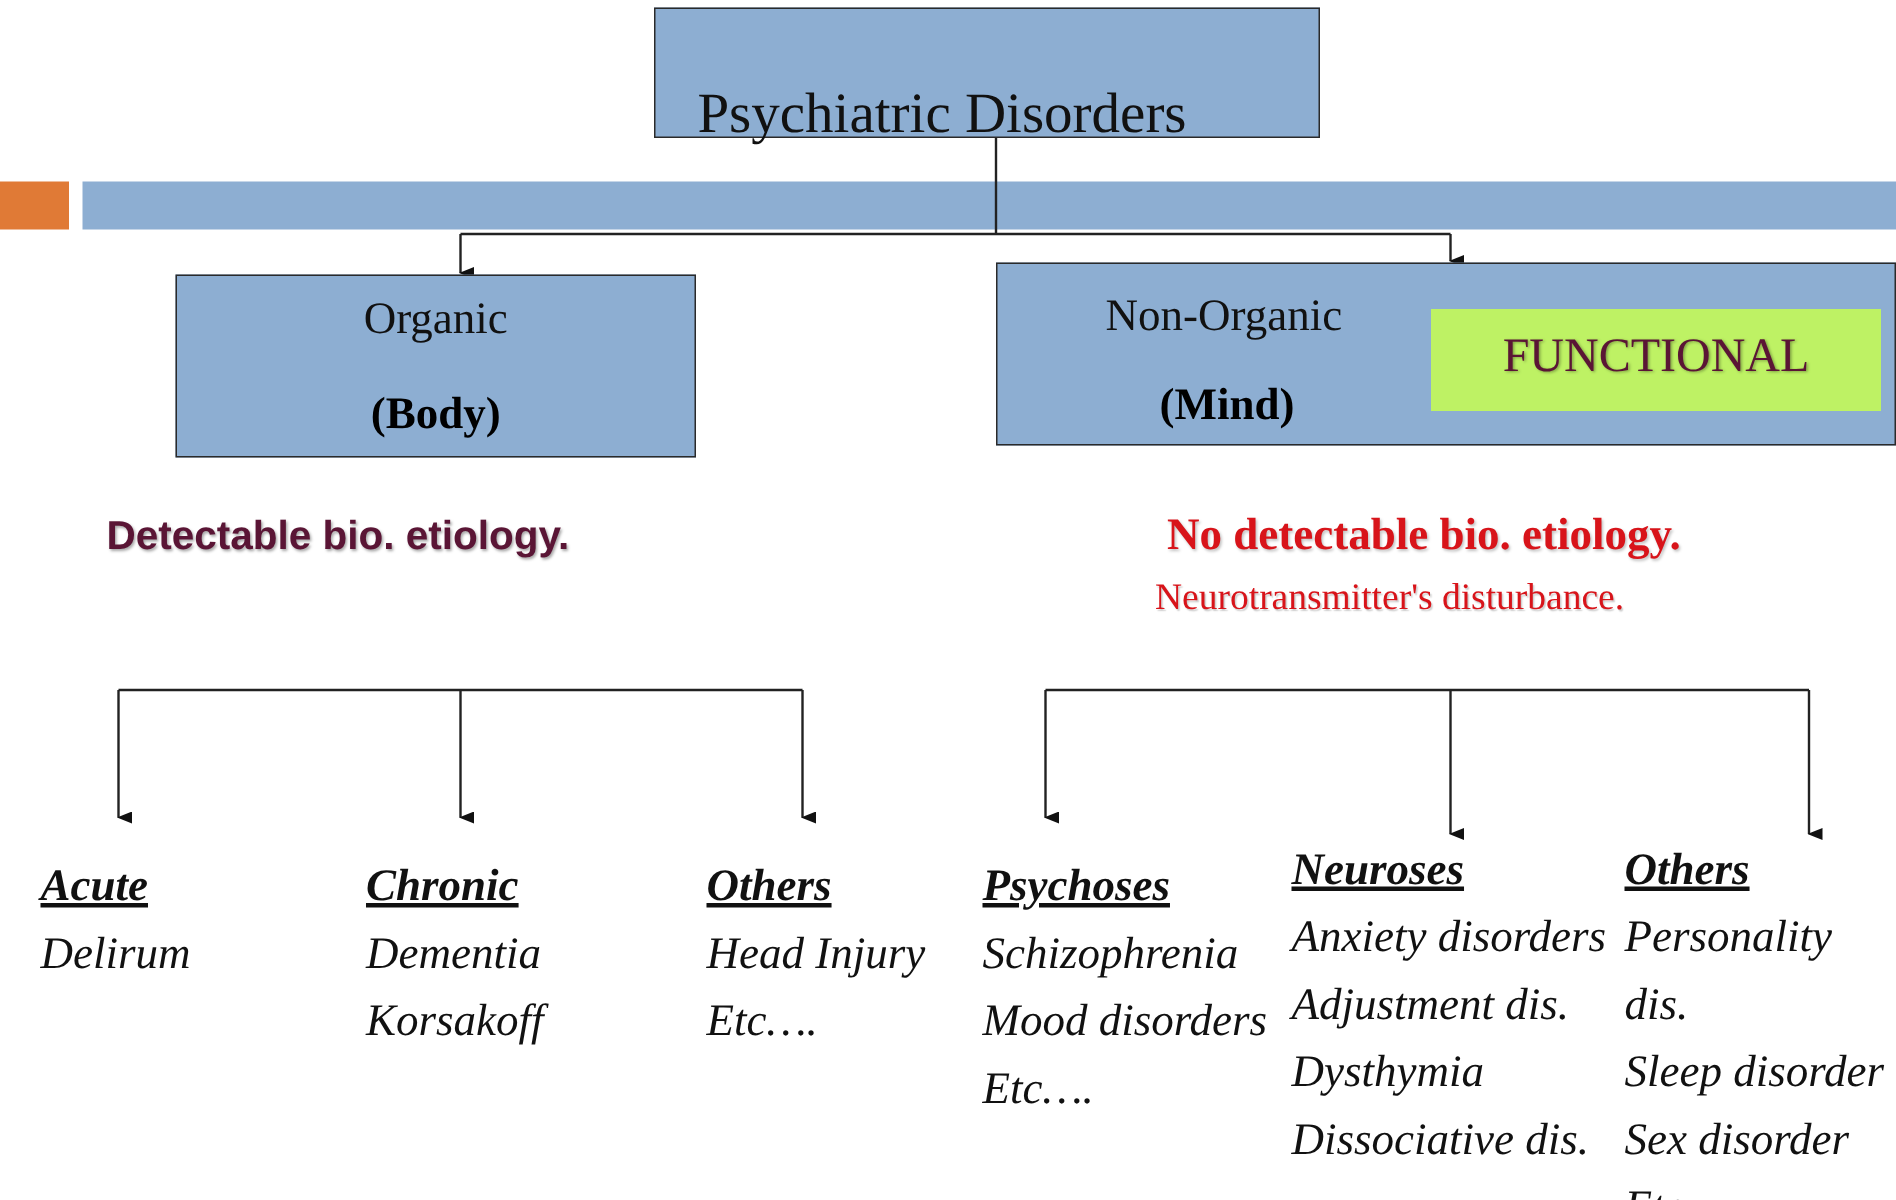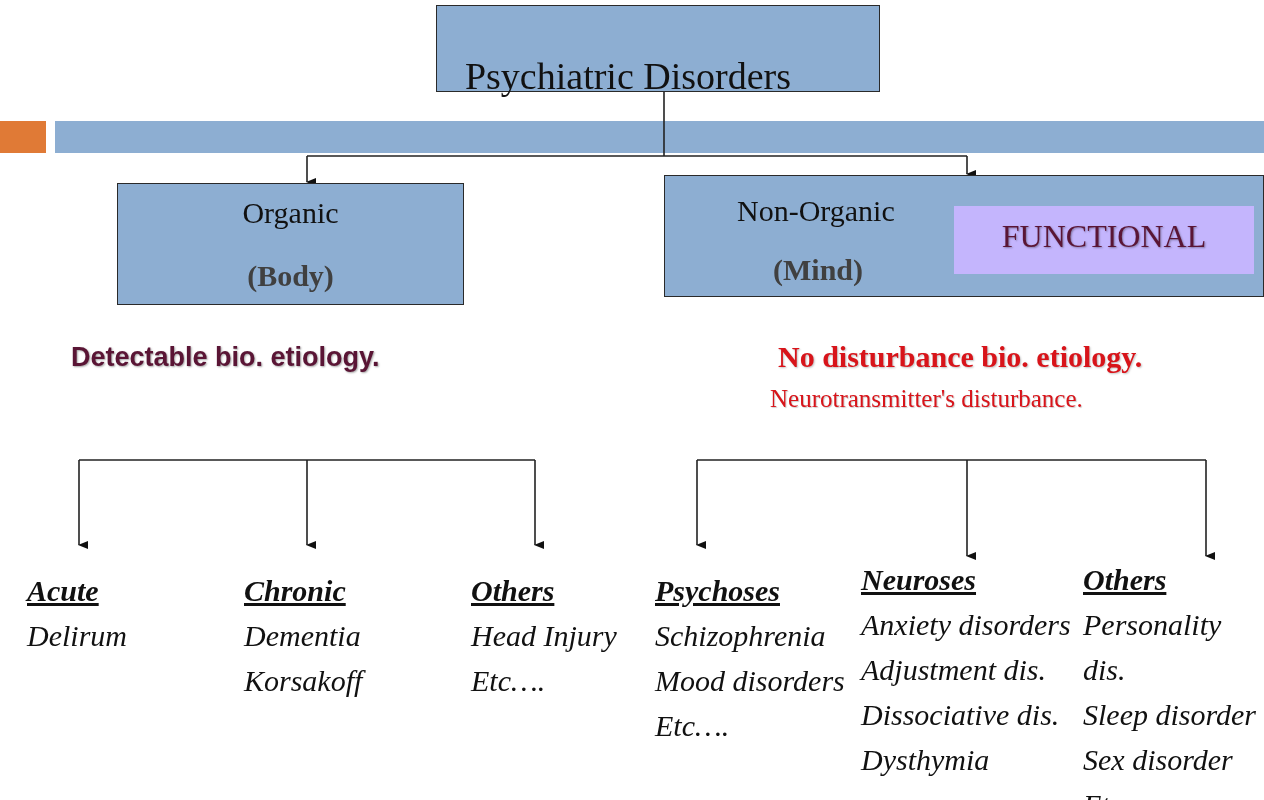--- a/index.html
+++ b/index.html
@@ -5,22 +5,22 @@
   html,body{margin:0;padding:0;background:#fff;}
   body{width:1264px;height:800px;position:relative;overflow:hidden;font-family:"Liberation Serif",serif;color:#111;}
   .box{position:absolute;background:#8daed2;border:1.5px solid #2a2a2a;box-sizing:border-box;}
   .accent-square{position:absolute;left:0;top:121px;width:46px;height:32px;background:#e07a36;}
   .band{position:absolute;left:55px;top:121px;width:1209px;height:32px;background:#8daed2;}
   #title-box{left:436px;top:5px;width:444px;height:87px;}
   #title-text{position:absolute;left:0;right:0;top:24px;text-align:center;font-size:38px;padding-right:60px;margin-top:24px;}
   #organic-box{left:117px;top:183px;width:347px;height:122px;}
   #nonorganic-box{left:664px;top:175px;width:600px;height:122px;}
   .box-label{position:absolute;font-size:30px;}
-  .box-sub{position:absolute;font-size:30px;font-weight:bold;color:#404040;}
-  .functional{position:absolute;left:289px;top:30px;width:300px;height:68px;background:#c4b5fd;font-size:32px;color:#5a1535;text-align:center;line-height:60px;text-shadow:1px 1px 2px rgba(0,0,0,.35);}
+  .box-sub{position:absolute;font-size:30px;font-weight:bold;color:#000000;}
+  .functional{position:absolute;left:289px;top:30px;width:300px;height:68px;background:#bef264;font-size:32px;color:#5a1535;text-align:center;line-height:60px;text-shadow:1px 1px 2px rgba(0,0,0,.35);}
   .etio-left{position:absolute;left:71px;top:342px;font-family:"Liberation Sans",sans-serif;font-weight:bold;font-size:27px;color:#5a1535;text-shadow:1px 1px 2px rgba(0,0,0,.35);}
   .etio-right{position:absolute;left:778px;top:340px;font-weight:bold;font-size:30px;color:#d8141a;text-shadow:1px 1px 2px rgba(0,0,0,.25);}
   .etio-right2{position:absolute;left:770px;top:385px;font-size:25px;color:#d8141a;text-shadow:1px 1px 1px rgba(0,0,0,.2);}
   svg.lines{position:absolute;left:0;top:0;}
   .col{position:absolute;font-size:30px;line-height:45px;font-style:italic;}
   .col .head{font-weight:bold;text-decoration:underline;}
 </style>
 </head>
 <body>
 
@@ -58,21 +58,21 @@
   <div class="box-sub" style="left:0;right:0;text-align:center;top:75px;">(Body)</div>
 </div>
 
 <div class="box" id="nonorganic-box">
   <div class="box-label" style="left:72px;top:18px;">Non-Organic</div>
   <div class="box-sub" style="left:108px;top:77px;">(Mind)</div>
   <div class="functional">FUNCTIONAL</div>
 </div>
 
 <div class="etio-left">Detectable bio. etiology.</div>
-<div class="etio-right">No disturbance bio. etiology.</div>
+<div class="etio-right">No detectable bio. etiology.</div>
 <div class="etio-right2">Neurotransmitter's  disturbance.</div>
 
 <div class="col" style="left:27px;top:568px;">
   <div class="head">Acute</div>
   <div>Delirum</div>
 </div>
 <div class="col" style="left:244px;top:568px;">
   <div class="head">Chronic</div>
   <div>Dementia</div>
   <div>Korsakoff</div>
@@ -85,22 +85,22 @@
 <div class="col" style="left:655px;top:568px;">
   <div class="head">Psychoses</div>
   <div>Schizophrenia</div>
   <div>Mood disorders</div>
   <div>Etc….</div>
 </div>
 <div class="col" style="left:861px;top:557px;">
   <div class="head">Neuroses</div>
   <div>Anxiety disorders</div>
   <div>Adjustment dis.</div>
+  <div>Dysthymia</div>
   <div>Dissociative dis.</div>
-  <div>Dysthymia</div>
 </div>
 <div class="col" style="left:1083px;top:557px;">
   <div class="head">Others</div>
   <div>Personality dis.</div>
   <div>Sleep disorder</div>
   <div>Sex disorder</div>
   <div>Etc…</div>
 </div>
 
 </body></html>

